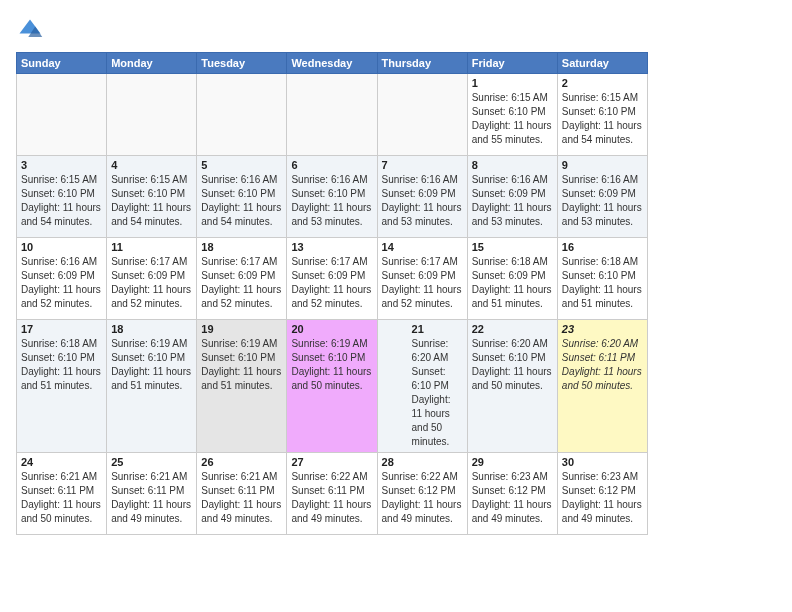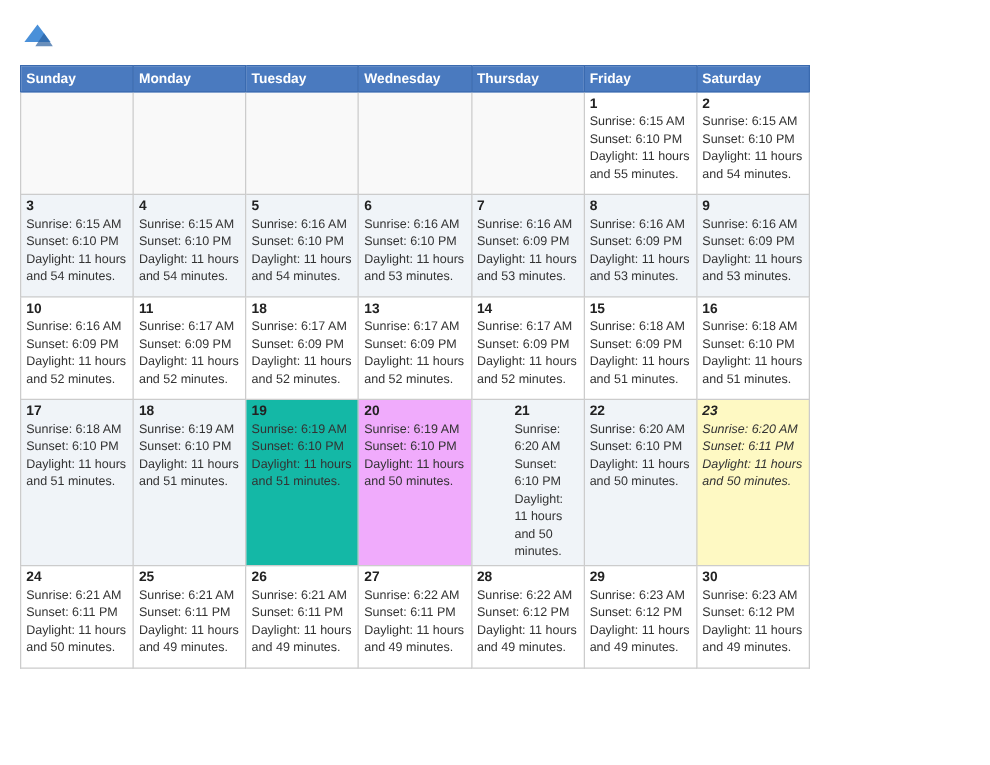--- a/index.html
+++ b/index.html
@@ -257,21 +257,21 @@
 Daylight: 11 hours
 and 51 minutes.</div>
           </td>
           <td style="background: rgb(240, 244, 248);">
             <span class="day-number">18</span>
             <div class="day-info" style="white-space: pre-line;">Sunrise: 6:19 AM
 Sunset: 6:10 PM
 Daylight: 11 hours
 and 51 minutes.</div>
           </td>
-          <td style="background: #14b8a6;">
+          <td style="background: #e5e5e5;">
             <span class="day-number">19</span>
             <div class="day-info" style="white-space: pre-line;">Sunrise: 6:19 AM
 Sunset: 6:10 PM
 Daylight: 11 hours
 and 51 minutes.</div>
           </td>
           <td style="background: #f0abfc;">
             <span class="day-number">20</span>
             <div class="day-info" style="white-space: pre-line;">Sunrise: 6:19 AM
 Sunset: 6:10 PM

